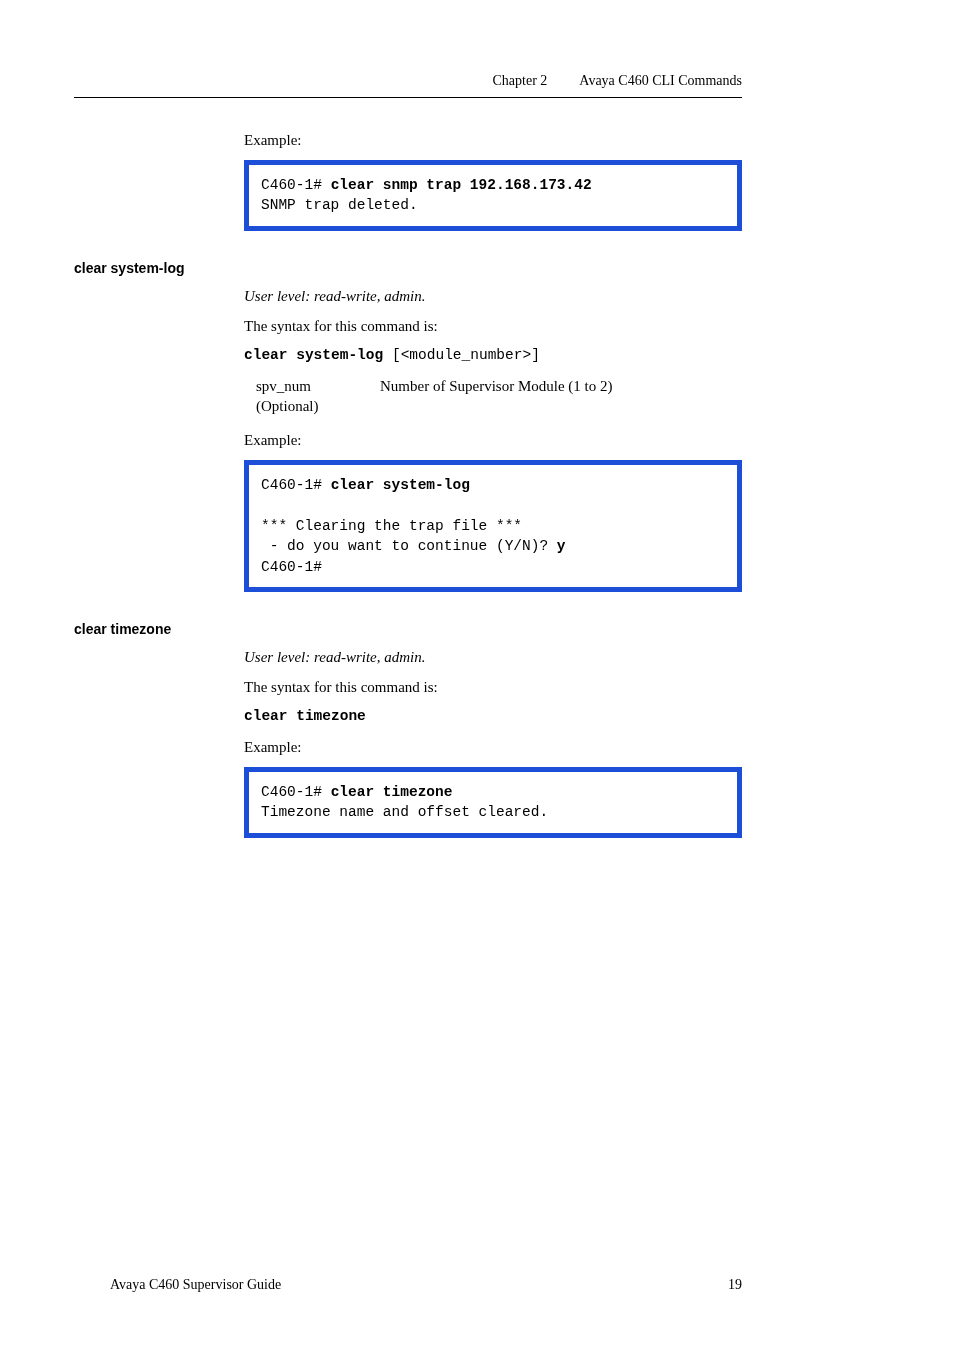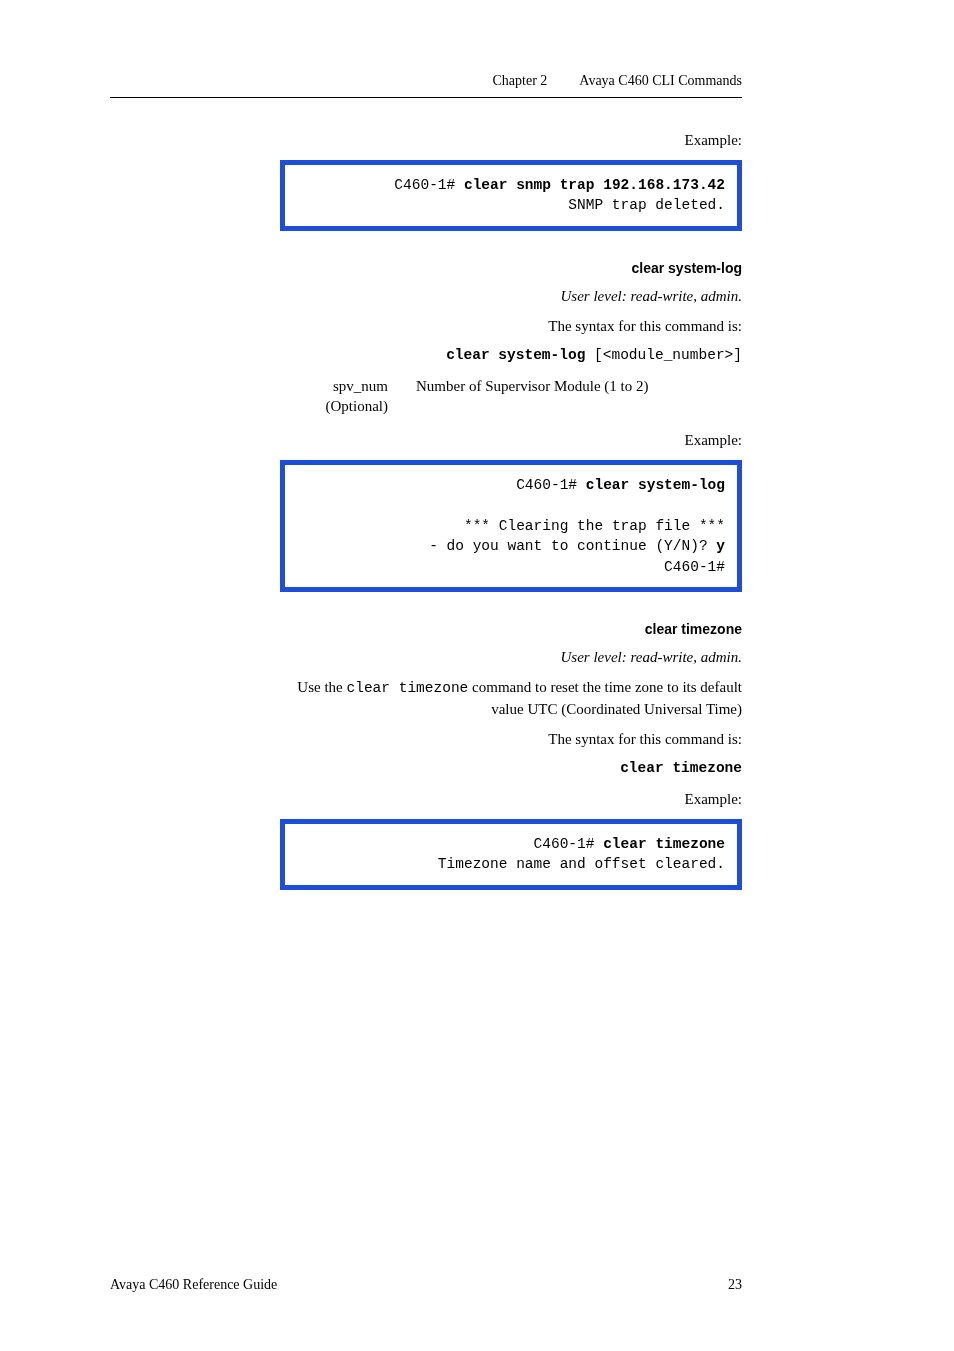--- a/index.html
+++ b/index.html
@@ -8,36 +8,35 @@
     background: #fff;
     font-family: "Palatino Linotype", "Book Antiqua", Palatino, Georgia, serif;
     color: #000;
     font-size: 15px;
     line-height: 1.35;
   }
   .page {
     box-sizing: border-box;
     width: 852px;
     min-height: 1351px;
-    padding: 72px 110px 60px 110px;
+    padding: 72px 110px 60px 74px;
     position: relative;
   }
   .running-head {
     display: flex;
     justify-content: flex-end;
     gap: 32px;
     font-size: 14px;
     color: #000;
     padding-bottom: 6px;
     border-bottom: 1px solid #000;
     margin-bottom: 32px;
   }
   .content {
     padding-left: 170px;
-    text-align: right;
   }
   .body-text {
     margin: 0 0 10px 0;
   }
   .code-box {
     border: 5px solid #1d4ed8;
     padding: 10px 12px;
     font-family: "Courier New", Courier, monospace;
     font-size: 14.5px;
     line-height: 1.4;
@@ -115,30 +114,29 @@
     <div class="code-box"><span>C460-1# </span><span class="b">clear system-log</span>
 <span></span>
 <span>*** Clearing the trap file ***</span>
 <span> - do you want to continue (Y/N)? </span><span class="b">y</span>
 <span>C460-1#</span></div>
 
     <div class="section-label">clear timezone</div>
 
     <p class="body-text italic">User level: read-write, admin.</p>
 
-    <p class="body-text"><span>Use the </span><span class="mono">clear timezone</span><span> command to reset the time zone to its default value UTC (Coordinated Universal Time)</span></p>
 
     <p class="body-text">The syntax for this command is:</p>
     <p class="syntax-line"><span class="b">clear timezone</span></p>
 
     <p class="body-text">Example:</p>
 
     <div class="code-box"><span>C460-1# </span><span class="b">clear timezone</span>
 <span>Timezone name and offset cleared.</span></div>
 
   </div>
 
   <div class="footer">
-    <span>Avaya C460 Reference Guide</span>
-    <span>23</span>
+    <span>Avaya C460 Supervisor Guide</span>
+    <span>19</span>
   </div>
 
 </div>
 
 </body></html>

